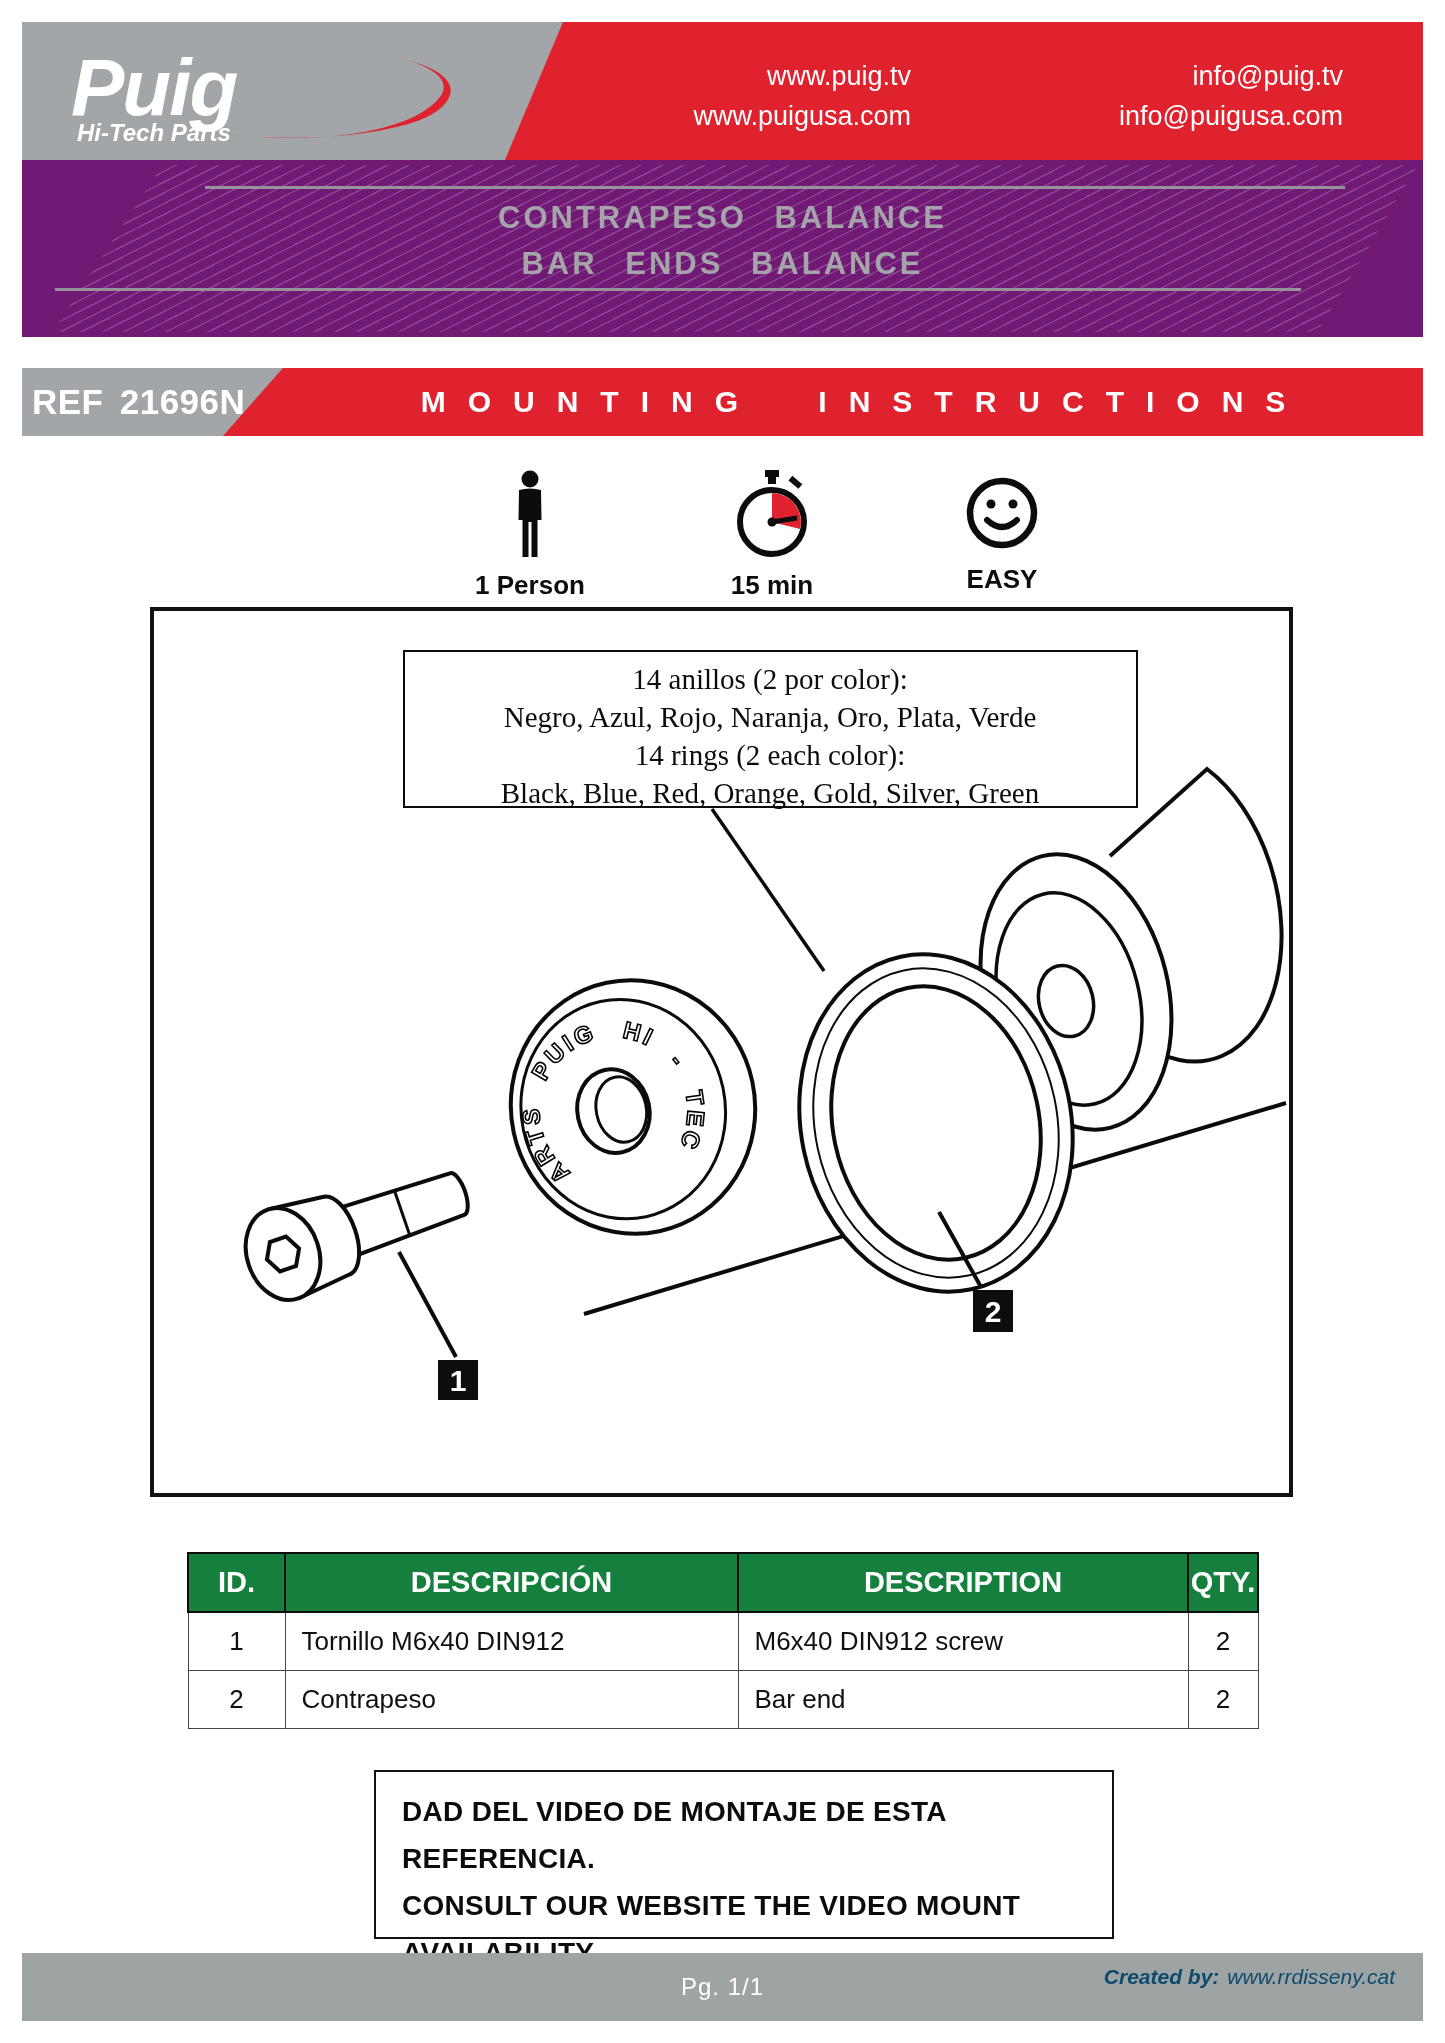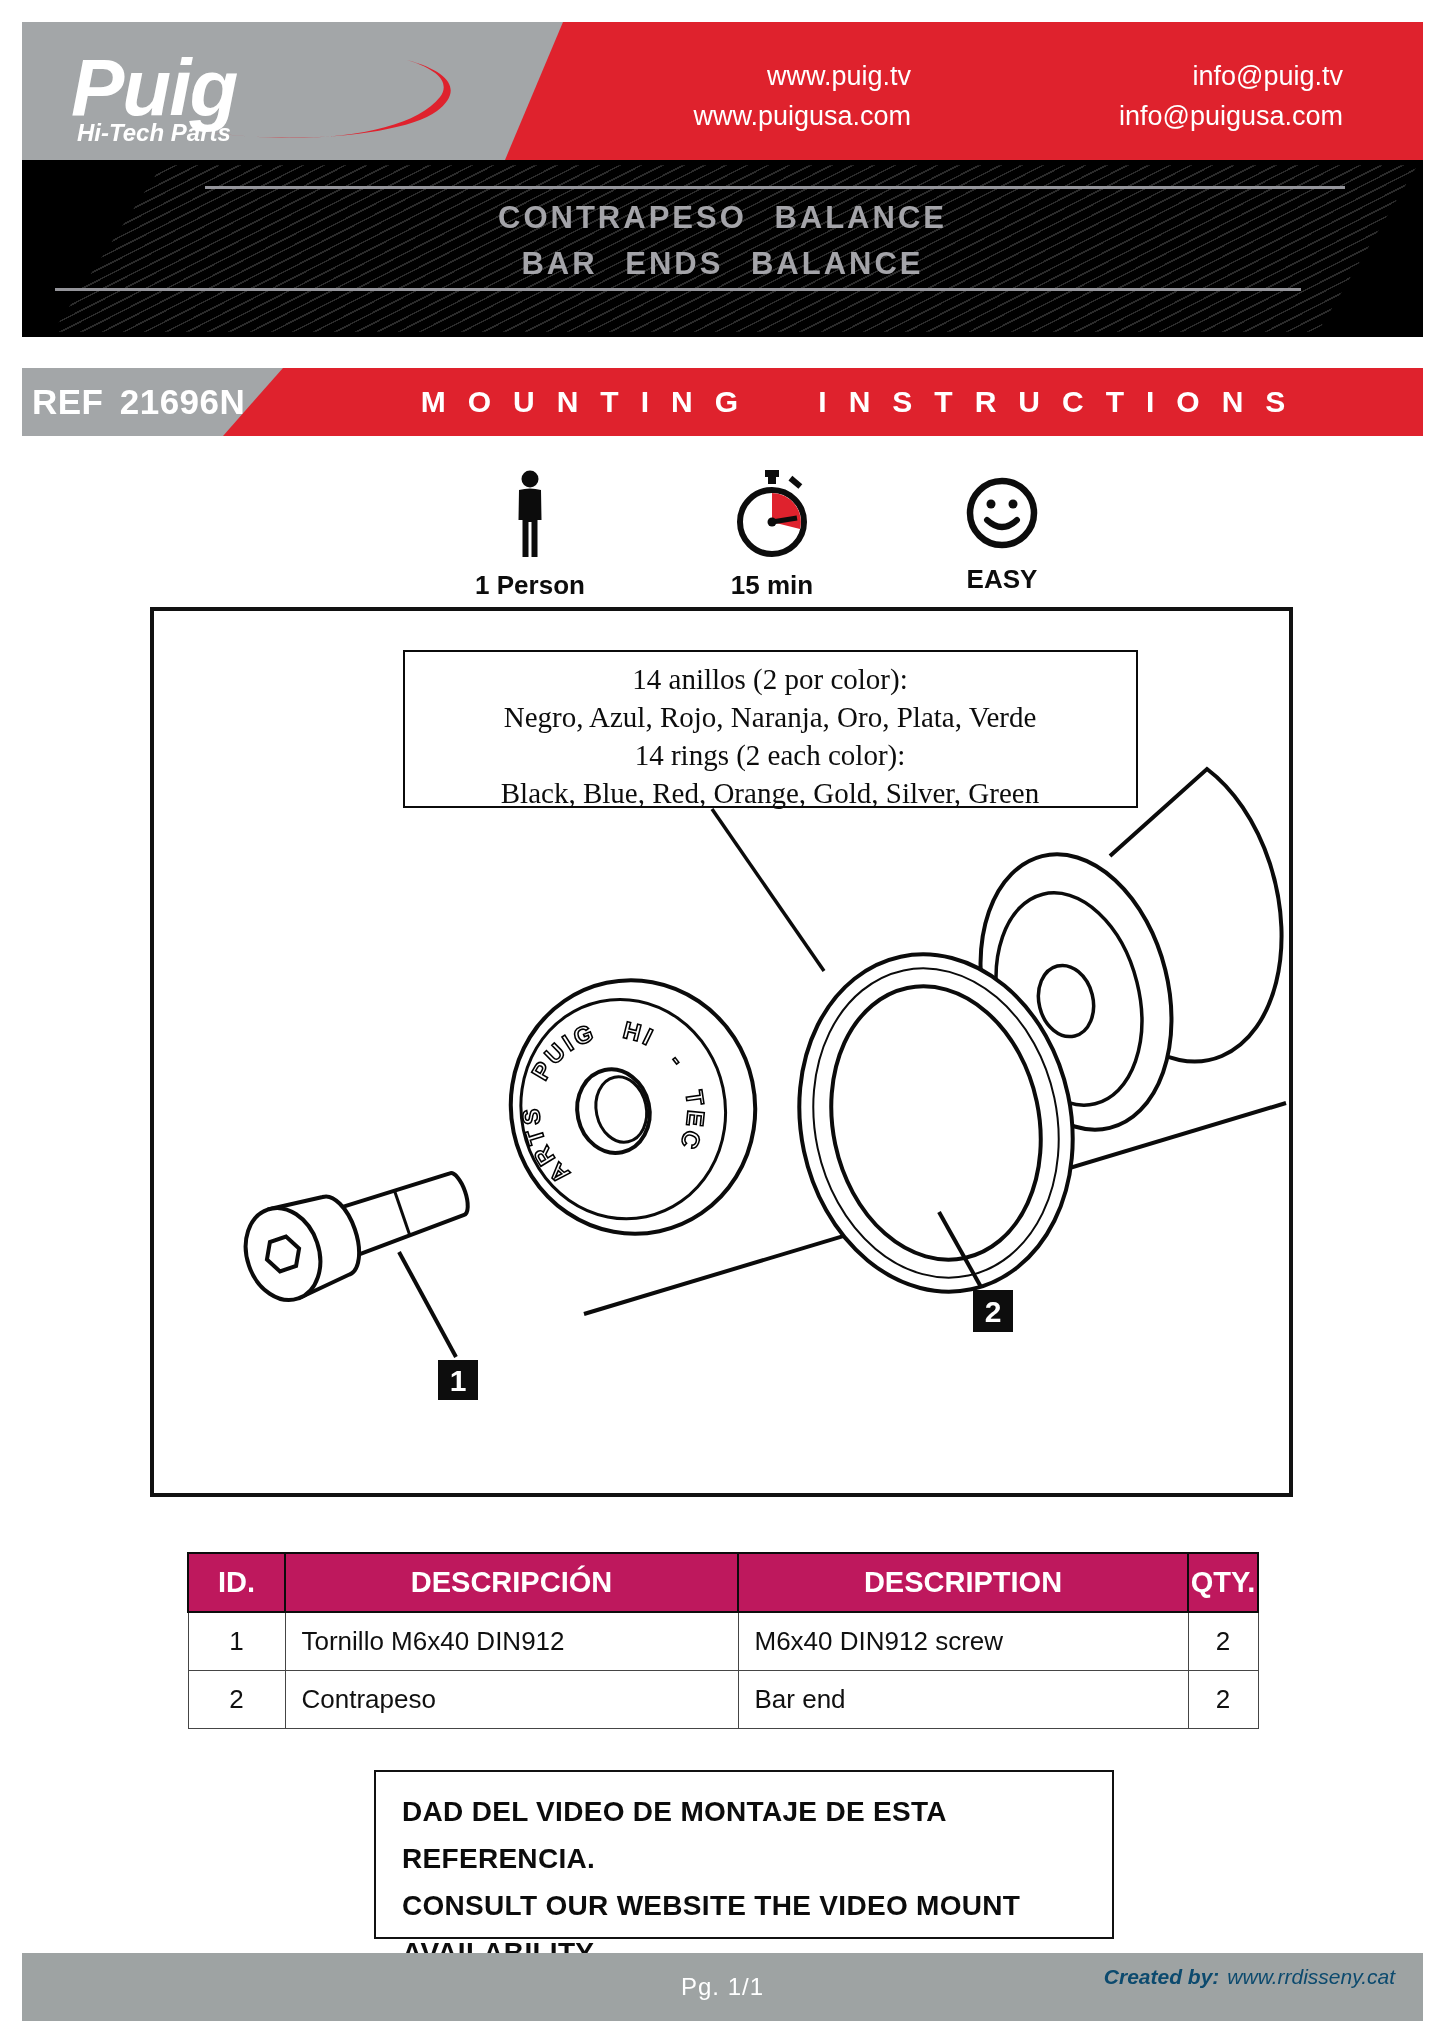--- a/index.html
+++ b/index.html
@@ -10,21 +10,21 @@
   
   .header{left:22px;top:22px;width:1401px;height:138px;background:#a3a6a8;}
   .header-red{position:absolute;left:483px;top:0;width:918px;height:138px;background:#df222d;
               clip-path:polygon(58px 0,100% 0,100% 100%,0 100%);}
   .hdr-links{position:absolute;top:34px;line-height:40px;font-size:27px;color:#fff;}
   .hdr-web{left:106px;width:300px;text-align:right;}
   .hdr-mail{right:80px;width:330px;text-align:right;}
   .logo-svg{position:absolute;left:35px;top:6px;}
 
   
-  .banner{left:22px;top:160px;width:1401px;height:177px;background:#000000;overflow:hidden;}
+  .banner{left:22px;top:160px;width:1401px;height:177px;background:#701a75;overflow:hidden;}
   .hatch{position:absolute;left:0;top:0;width:100%;height:100%;
          background:repeating-linear-gradient(333deg,rgba(255,255,255,0) 0px,rgba(255,255,255,0) 8px,
                     rgba(255,255,255,0.17) 8px,rgba(255,255,255,0.17) 9.6px);
          clip-path:polygon(10% 3%,99.6% 3%,92.5% 97%,2.2% 97%);}
   .rule-top{position:absolute;left:183px;top:26px;width:1140px;height:3px;background:#94949a;}
   .rule-bottom{position:absolute;left:33px;top:128px;width:1246px;height:3px;background:#94949a;}
   .banner-text{position:absolute;left:0;top:35px;width:100%;text-align:center;
                font-weight:bold;font-size:31px;line-height:46px;letter-spacing:3px;word-spacing:16px;
                color:#a4a4a9;}
 
@@ -47,21 +47,21 @@
   
   .diagram-box{left:150px;top:607px;width:1135px;height:882px;border:4px solid #111;background:#fff;}
   .diagram-svg{display:block;width:1135px;height:882px;}
   .note-line{font-family:"Liberation Serif",serif;font-size:29px;fill:#0d0d0d;text-anchor:middle;}
   .callout{font-size:30px;font-weight:bold;fill:#fff;text-anchor:middle;font-family:"Liberation Sans",sans-serif;}
   .cap-text{font-family:"Liberation Sans",sans-serif;font-weight:bold;font-size:24px;
             fill:#fff;stroke:#000;stroke-width:1.6px;letter-spacing:3px;word-spacing:14px;}
 
   
   .parts{left:187px;top:1552px;width:1070px;border-collapse:collapse;table-layout:fixed;}
-  .parts th{background:#be185d;color:#fff;font-size:29px;font-weight:bold;height:55px;
+  .parts th{background:#15803d;color:#fff;font-size:29px;font-weight:bold;height:55px;
             border:2px solid #0c0c0c;border-left:2px solid #fff;}
   .parts th:first-child{border-left:2px solid #0c0c0c;}
   .parts td{background:#fff;font-size:26px;height:55px;border:1.5px solid #454545;color:#101010;}
   .parts .c{text-align:center;}
   .parts .l{text-align:left;padding-left:16px;}
 
   
   .notice{left:374px;top:1770px;width:736px;height:165px;border:2px solid #111;background:#fff;}
   .notice-inner{padding:16px 0 0 26px;font-weight:bold;font-size:28px;line-height:47px;
                 letter-spacing:.3px;color:#0c0c0c;}

